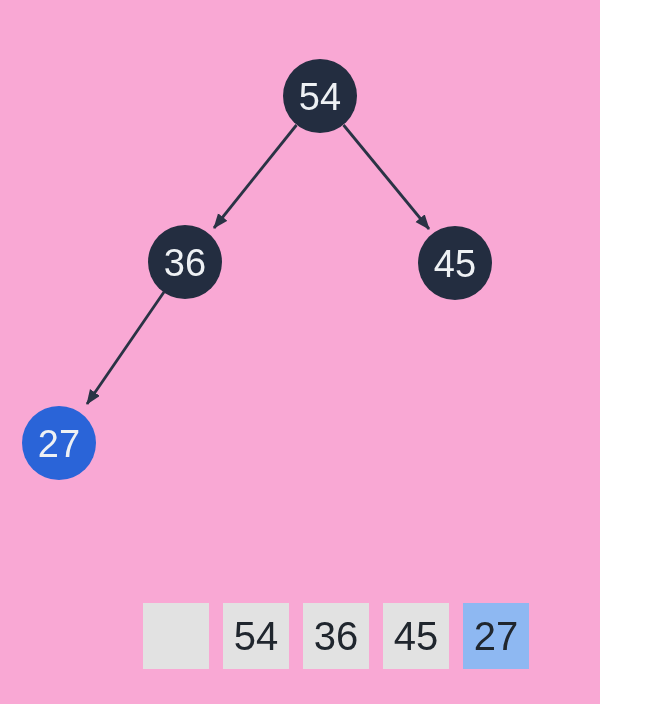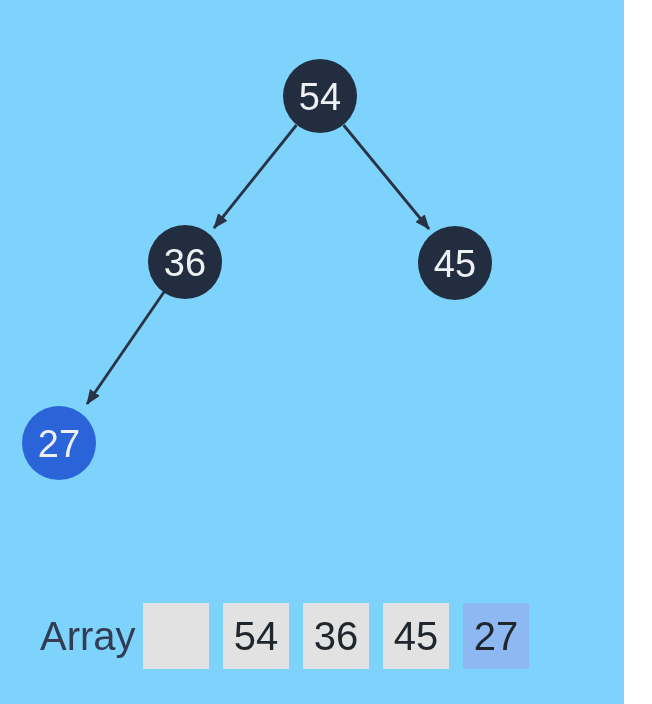--- a/index.html
+++ b/index.html
@@ -3,24 +3,25 @@
 <meta charset="utf-8">
 <style>
   html, body {
     margin: 0;
     padding: 0;
     background: #ffffff;
     font-family: "Liberation Sans", "DejaVu Sans", sans-serif;
   }
   .stage {
     position: relative;
-    width: 624px;
+    width: 552px;
     height: 704px;
-    background: #7dd3fc;
+    background: #f9a8d4;
     overflow: hidden;
+    padding-left: 48px;
   }
   svg.tree {
     position: absolute;
     left: 0;
     top: 0;
     display: block;
   }
   .node-value {
     font-family: "Liberation Sans", "DejaVu Sans", sans-serif;
     font-size: 38px;
@@ -96,21 +97,20 @@
       <text class="node-value" x="455" y="264" text-anchor="middle" dominant-baseline="central" fill="#eef1f4">45</text>
     </g>
 
     <g>
       <circle cx="59" cy="443" r="37" fill="#2a64d8"></circle>
       <text class="node-value" x="59" y="444" text-anchor="middle" dominant-baseline="central" fill="#eef1f4">27</text>
     </g>
   </svg>
 
   <div class="array-row">
-    <div class="array-label">Array</div>
     <div class="array-cells">
       <div class="cell"></div>
       <div class="cell">54</div>
       <div class="cell">36</div>
       <div class="cell">45</div>
       <div class="cell highlight">27</div>
     </div>
   </div>
 
 </div>

